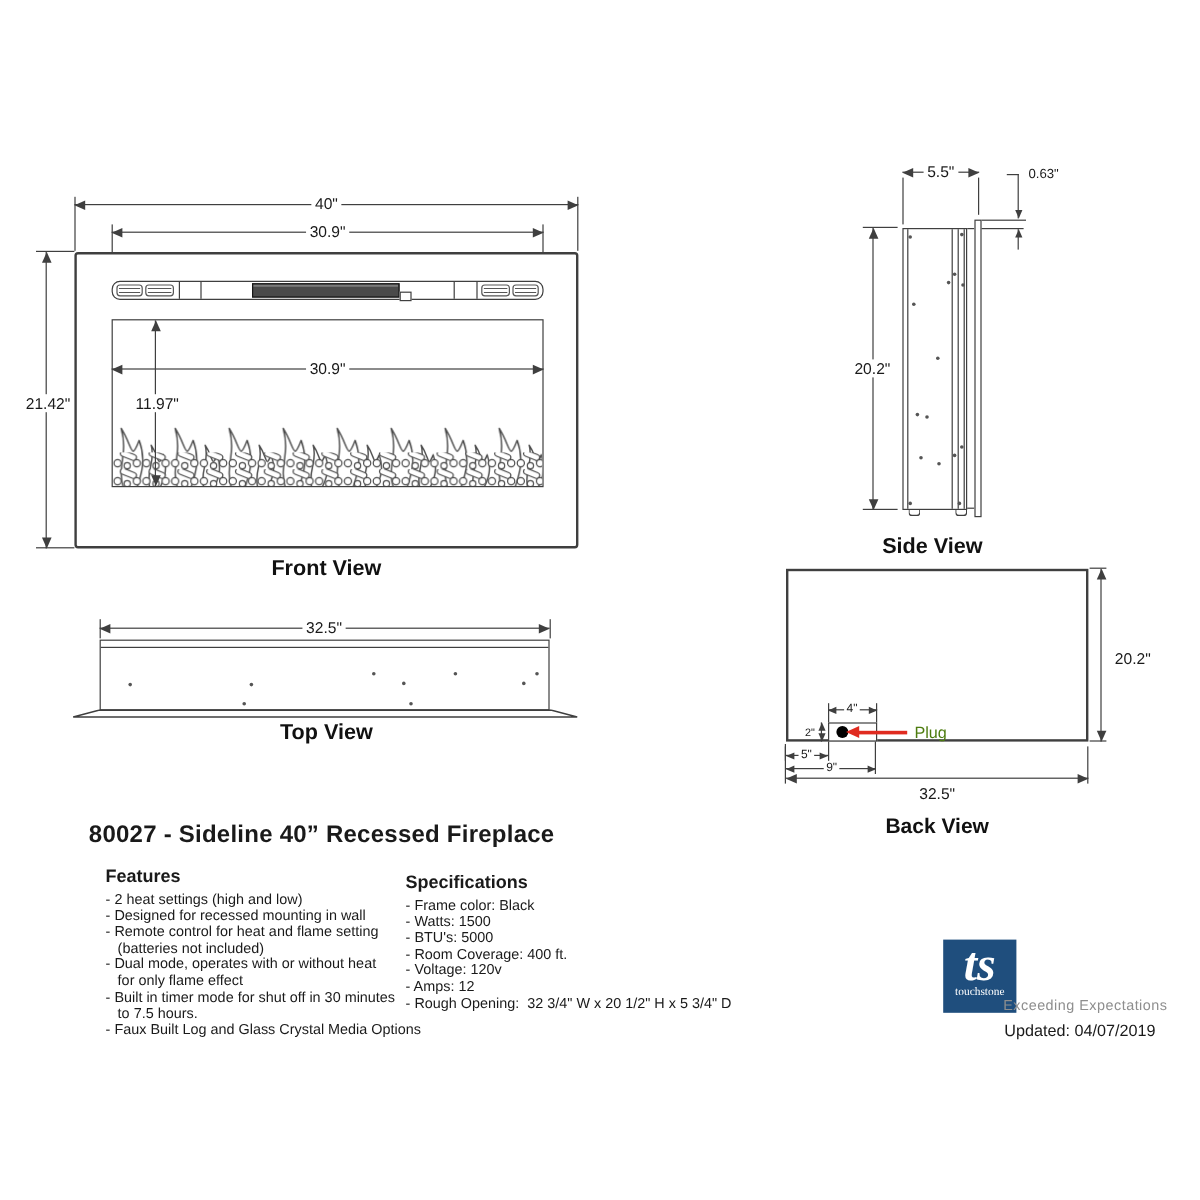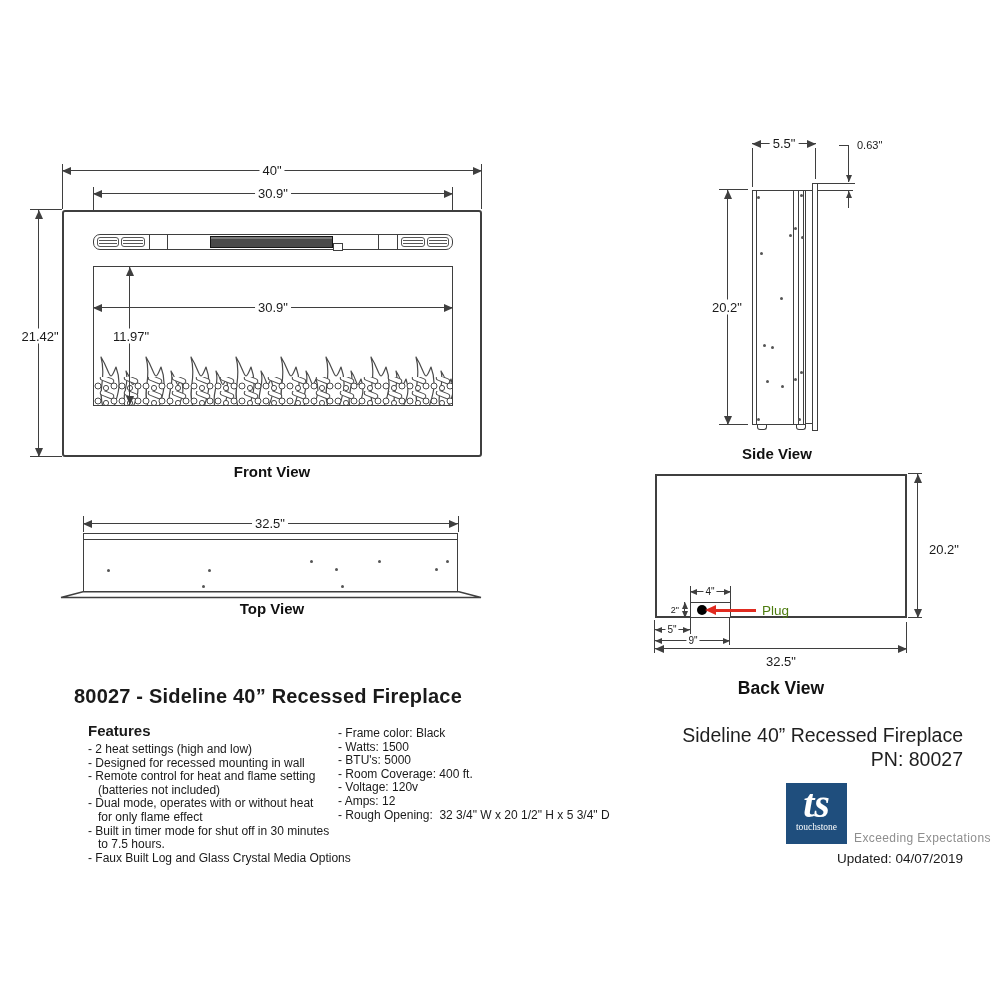--- a/index.html
+++ b/index.html
@@ -23,21 +23,21 @@
   .dimv .ad { bottom:0; left:-4px; border:4px solid transparent; border-bottom:0; border-top:9px solid #3f3f3f; }
   .dimh.sm .al { border-top-width:3px; border-bottom-width:3px; border-right-width:7px; top:-3px; }
   .dimh.sm .ar { border-top-width:3px; border-bottom-width:3px; border-left-width:7px; top:-3px; }
   .dimv.sm .au { border-left-width:3px; border-right-width:3px; border-bottom-width:7px; left:-3px; }
   .dimv.sm .ad { border-left-width:3px; border-right-width:3px; border-top-width:7px; left:-3px; }
   .dlab { position:absolute; transform:translate(-50%,-50%); background:#fff; padding:0 3px;
           font-size:13px; color:#1a1a1a; white-space:nowrap; }
   .dlab.sm { font-size:10px; padding:0 2px; }
   .dlab.l  { transform:translate(0,-50%); }
   .dlab.r  { transform:translate(-100%,-50%); }
-  .vlabel { position:absolute; transform:translateX(-50%); font-weight:bold; font-size:15px;
+  .vlabel { position:absolute; transform:translateX(-50%); font-weight:bold; font-size:18px;
             color:#111; white-space:nowrap; }
   
   .vent { position:absolute; border:1px solid #565656; border-radius:3px;
           background:repeating-linear-gradient(180deg, transparent 0 2px, #565656 2px 3px);
           background-clip:content-box; padding:1px; }
   .heatbar { position:absolute; background:#4a4a4a; border:1px solid #161616;
              box-shadow:inset 0 2px 0 rgba(255,255,255,.28); }
   .foot { position:absolute; border:1.5px solid #3f3f3f; border-top:0; border-radius:0 0 3px 3px; background:#fff; }
   
   .title { position:absolute; left:74px; top:685px; font-size:20px; font-weight:bold; letter-spacing:.2px; }
@@ -47,21 +47,21 @@
   .specs    { position:absolute; left:338px; top:727px; width:300px; }
   .prod { position:absolute; left:600px; top:724px; width:363px; text-align:right;
           font-size:19.5px; line-height:23.5px; color:#1f1f1f; }
   .logo-sq { position:absolute; left:786px; top:783px; width:61px; height:61px; background:#1f4e7d; }
   .logo-ts { font-family:"Liberation Serif", serif; font-style:italic; font-weight:bold;
              font-size:40px; line-height:40px; color:#fff; text-align:center; margin-top:1px; }
   .logo-tch{ font-family:"Liberation Serif", serif; font-size:9.5px;
              color:#fff; text-align:center; margin-top:-2px; }
   .brandtxt { position:absolute; left:854px; top:789px; color:#1f4e7d; font-weight:bold;
               font-size:10.5px; line-height:12.5px; letter-spacing:.2px; }
-  .tagline { position:absolute; left:854px; top:831px; color:#8e8e8e; font-size:12px; letter-spacing:.4px; }
+  .tagline { position:absolute; left:836px; top:831px; color:#8e8e8e; font-size:12px; letter-spacing:.4px; }
   .updated { position:absolute; left:763px; top:851px; width:200px; text-align:right; font-size:13.5px; }
   .plugtxt { position:absolute; font-size:13.5px; color:#4d7c0f; }
   .redline { position:absolute; background:#e02b20; }
   .redarr  { position:absolute; width:0; height:0; border:5px solid transparent;
              border-left:0; border-right:11px solid #e02b20; }
   .plugdot { position:absolute; width:10px; height:10px; border-radius:50%; background:#000; }
 </style>
 </head>
 <body>
 
@@ -290,33 +290,30 @@
     <div class="it">- Remote control for heat and flame setting
    (batteries not included)</div>
     <div class="it">- Dual mode, operates with or without heat
    for only flame effect</div>
     <div class="it">- Built in timer mode for shut off in 30 minutes
    to 7.5 hours.</div>
     <div class="it">- Faux Built Log and Glass Crystal Media Options</div>
   </div>
 
   <div class="specs col">
+    <h3>Specifications</h3>
     <div class="it">- Frame color: Black</div>
     <div class="it">- Watts: 1500</div>
     <div class="it">- BTU's: 5000</div>
     <div class="it">- Room Coverage: 400 ft.</div>
     <div class="it">- Voltage: 120v</div>
     <div class="it">- Amps: 12</div>
     <div class="it">- Rough Opening:  32 3/4" W x 20 1/2" H x 5 3/4" D</div>
   </div>
 
-  <div class="prod">
-    <div>Sideline 40” Recessed Fireplace</div>
-    <div>PN: 80027</div>
-  </div>
 
   <div class="logo-sq">
     <div class="logo-ts">ts</div>
     <div class="logo-tch">touchstone</div>
   </div>
   <div class="tagline">Exceeding Expectations</div>
   <div class="updated">Updated: 04/07/2019</div>
 
 </div>
 

